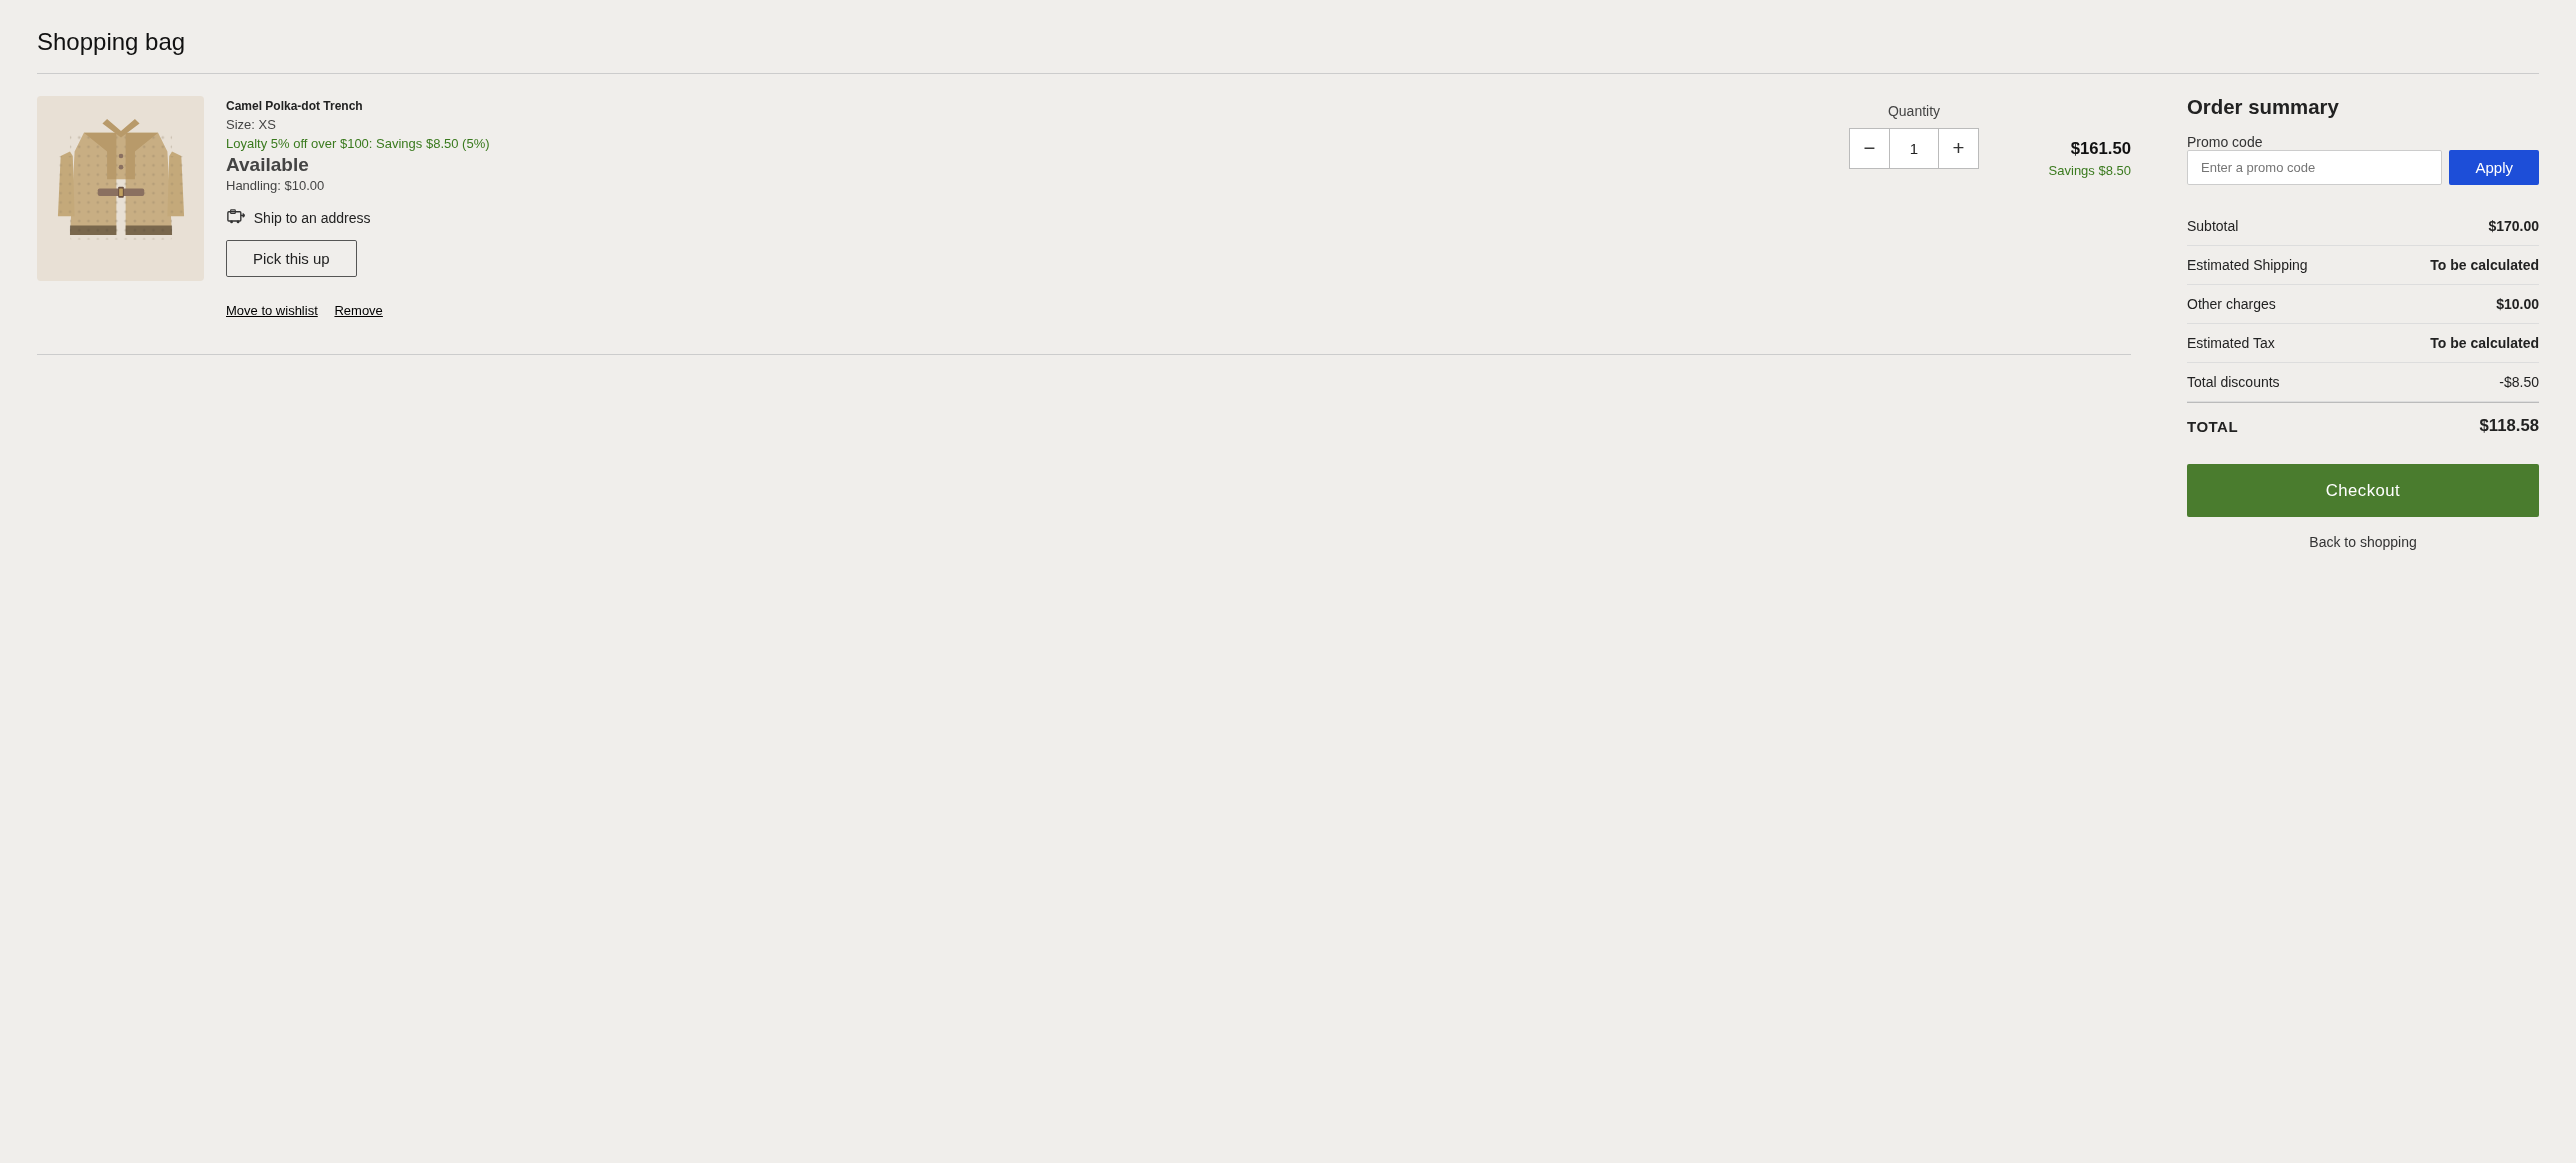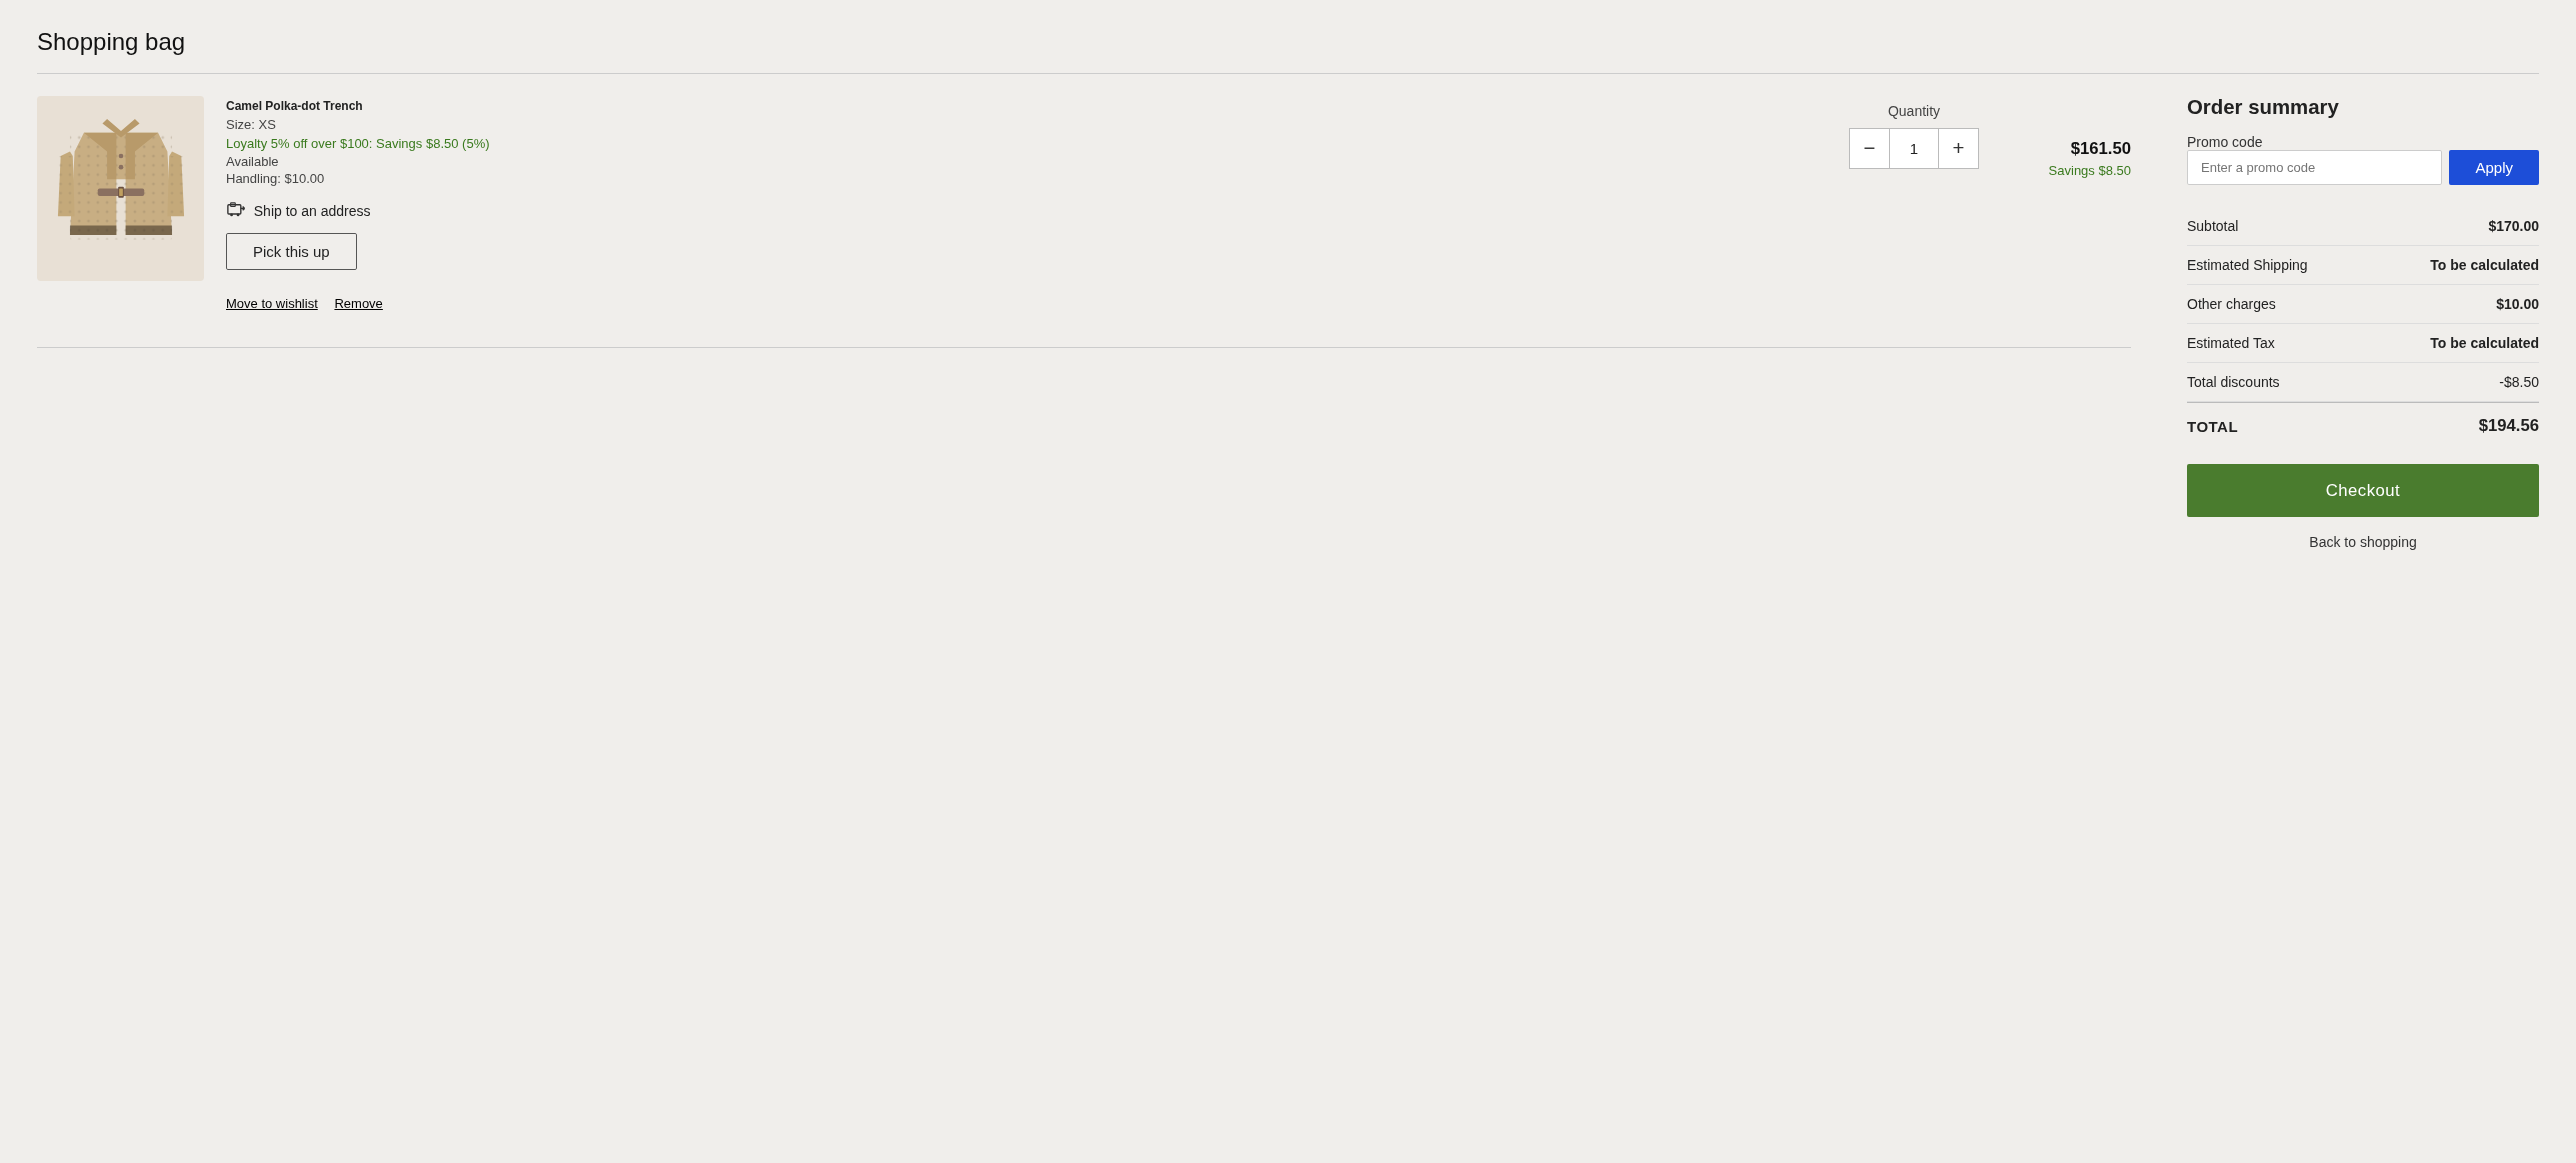--- a/index.html
+++ b/index.html
@@ -67,22 +67,23 @@
       margin-bottom: 3.7px;
       font-size: 13px;
     }
     .loyalty-text {
       color: #3a7a1e;
       font-size: 13px;
       margin-bottom: 3.7px;
     }
     .available-text {
       color: #444;
-      font-size: 13px;
+      font-size: 19px;
       margin-bottom: 1.9px;
+      font-weight: bold;
     }
     .handling-text {
       color: #444;
       font-size: 13px;
       margin-bottom: 15px;
     }
     .ship-row {
       display: flex;
       align-items: center;
       gap: 7.4px;
@@ -396,21 +397,21 @@
     <div class="summary-row">
       <span>Estimated Tax</span>
       <span class="summary-val-bold">To be calculated</span>
     </div>
     <div class="summary-row">
       <span>Total discounts</span>
       <span>-$8.50</span>
     </div>
     <div class="summary-row total-row">
       <span class="total-label">TOTAL</span>
-      <span class="total-val">$194.56</span>
+      <span class="total-val">$118.58</span>
     </div>
 
     <button class="checkout-btn">Checkout</button>
     <a class="back-link">Back to shopping</a>
   </div>
 
 </div>
 
 
 </body></html>

